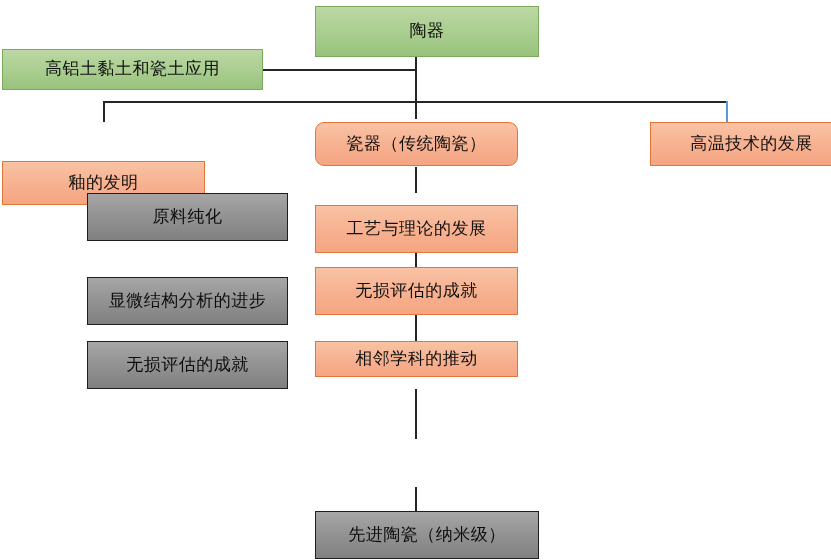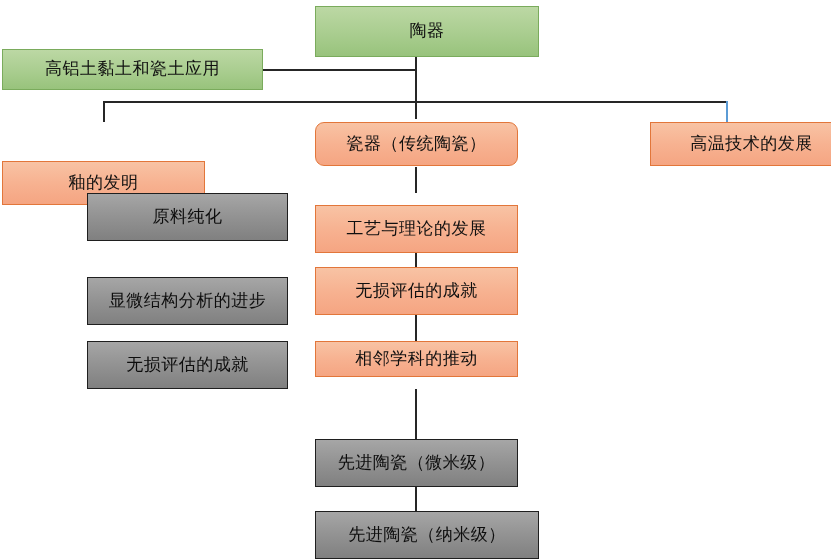--- a/index.html
+++ b/index.html
@@ -110,21 +110,18 @@
   </div>
 
   <div class="node orange" style="left:315px;top:267px;width:203px;height:48px;">
     <span>无损评估的成就</span>
   </div>
 
   <div class="node orange" style="left:315px;top:341px;width:203px;height:36px;">
     <span>相邻学科的推动</span>
   </div>
 
-  <div class="node gray" style="left:315px;top:439px;width:203px;height:48px;">
-    <span>先进陶瓷（微米级）</span>
-  </div>
 
   <div class="node gray" style="left:315px;top:511px;width:224px;height:48px;">
     <span>先进陶瓷（纳米级）</span>
   </div>
 
 </div>
 
 </body></html>

